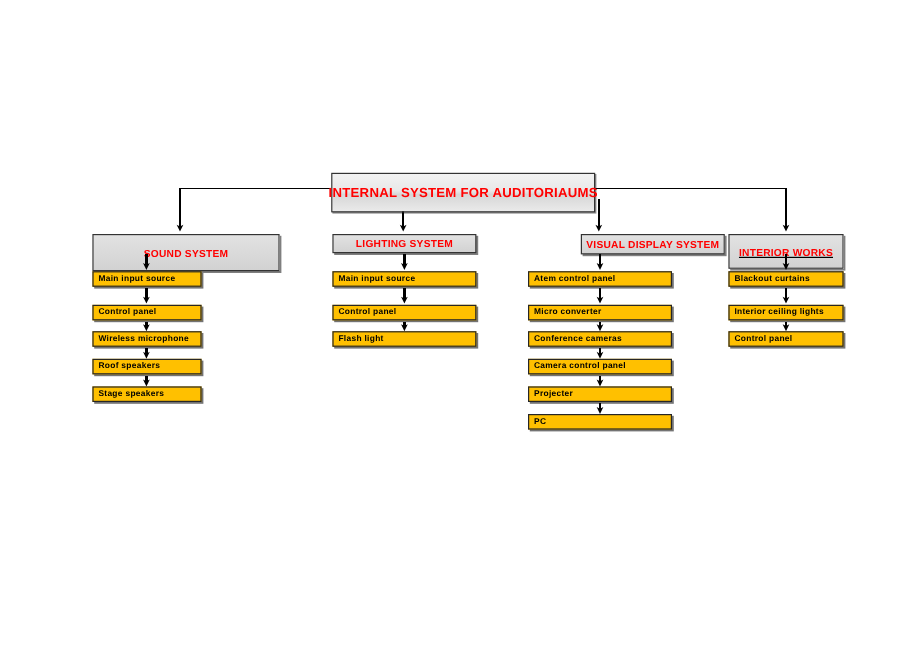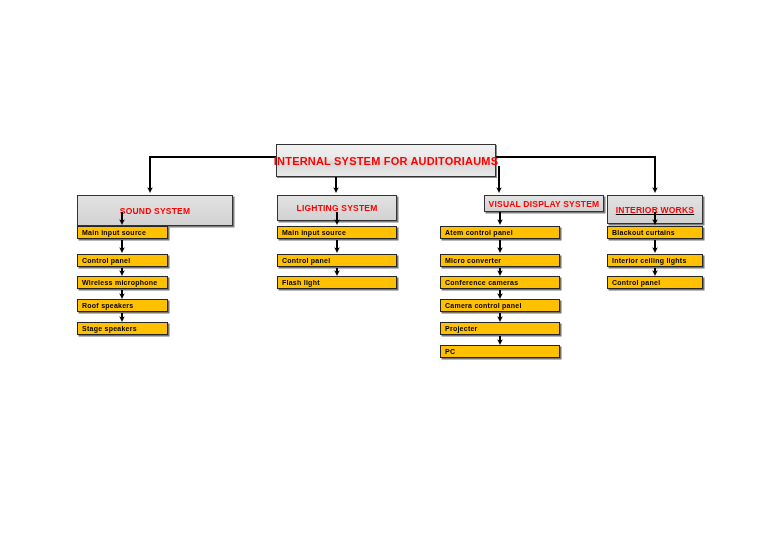--- a/index.html
+++ b/index.html
@@ -107,21 +107,21 @@
   </svg>
 
   <div class="node title-box" style="left:276px; top:144px; width:220px; height:33px;">
     <span class="label">INTERNAL SYSTEM FOR AUDITORIAUMS</span>
   </div>
 
   <div class="node cat-box" style="left:77px; top:195px; width:156px; height:31px;">
     <span class="label">SOUND SYSTEM</span>
   </div>
 
-  <div class="node cat-box" style="left:277px; top:195px; width:120px; height:26px;">
+  <div class="node cat-box" style="left:277px; top:195px; width:120px; height:16px;">
     <span class="label">LIGHTING SYSTEM</span>
   </div>
 
   <div class="node cat-box" style="left:440px; top:195px; width:120px; height:17px;margin-left:44px;">
     <span class="label">VISUAL DISPLAY SYSTEM</span>
   </div>
 
   <div class="node cat-box" style="left:607px; top:195px; width:96px; height:29px;text-decoration:underline;">
     <span class="label">INTERIOR WORKS</span>
   </div>

